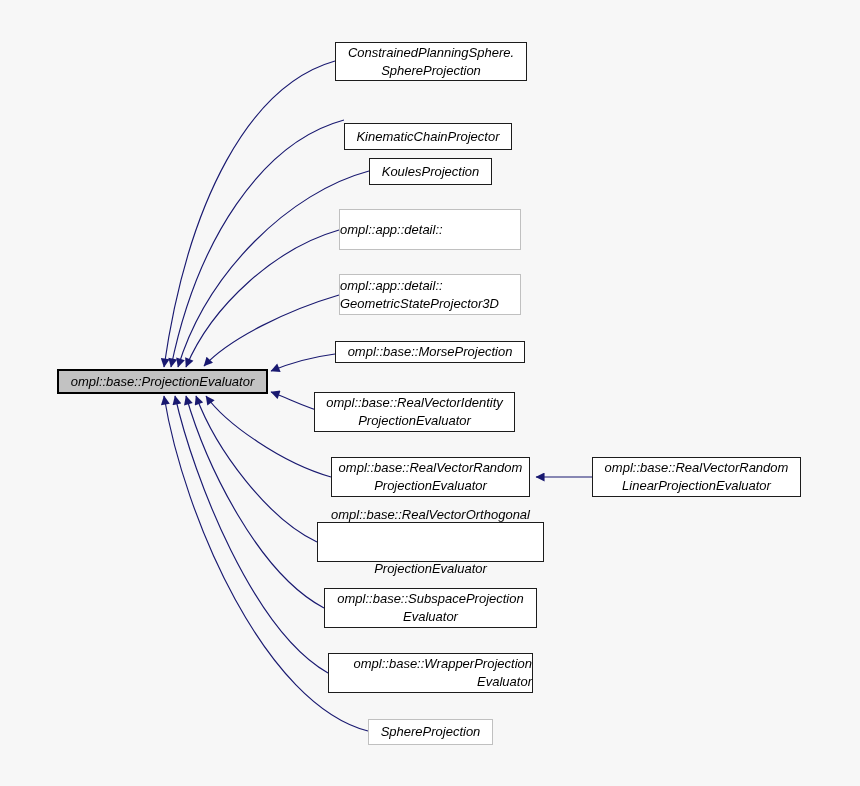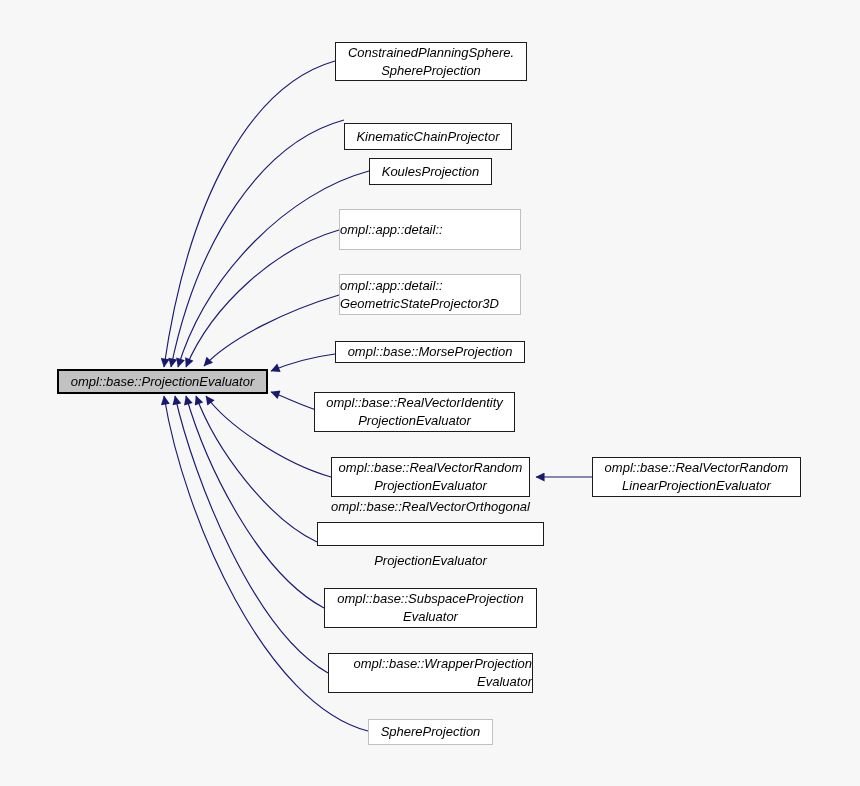--- a/index.html
+++ b/index.html
@@ -122,21 +122,21 @@
   <div class="node" style="left:331px; top:457px; width:199px; height:40px;">
     <span class="line">ompl::base::RealVectorRandom</span>
     <span class="line">ProjectionEvaluator</span>
   </div>
 
   <div class="node" style="left:592px; top:457px; width:209px; height:40px;justify-content:center;">
     <span class="line">ompl::base::RealVectorRandom</span>
     <span class="line">LinearProjectionEvaluator</span>
   </div>
 
-  <div class="node" style="left:317px; top:522px; width:227px; height:24px;gap:36px;">
+  <div class="node" style="left:317px; top:522px; width:227px; height:40px;gap:36px;">
     <span class="line">ompl::base::RealVectorOrthogonal</span>
     <span class="line">ProjectionEvaluator</span>
   </div>
 
   <div class="node" style="left:324px; top:588px; width:213px; height:40px;">
     <span class="line">ompl::base::SubspaceProjection</span>
     <span class="line">Evaluator</span>
   </div>
 
   <div class="node" style="left:328px; top:653px; width:205px; height:40px;align-items:flex-end;">

